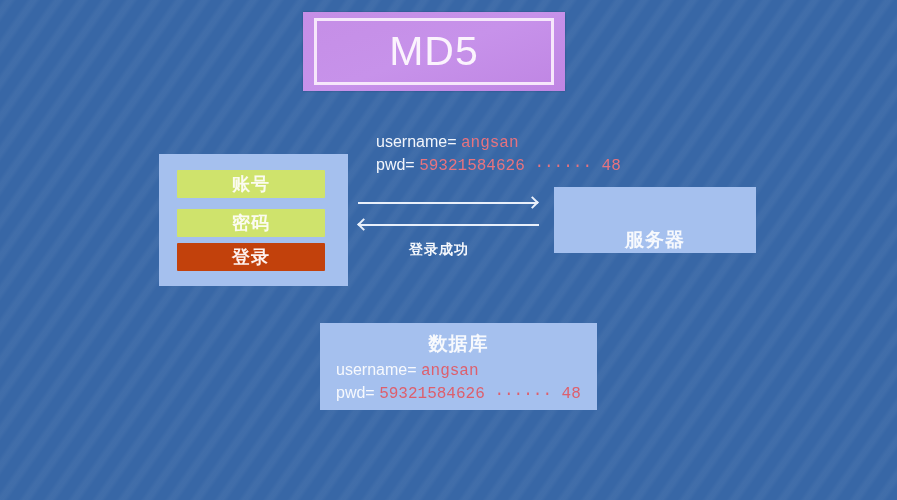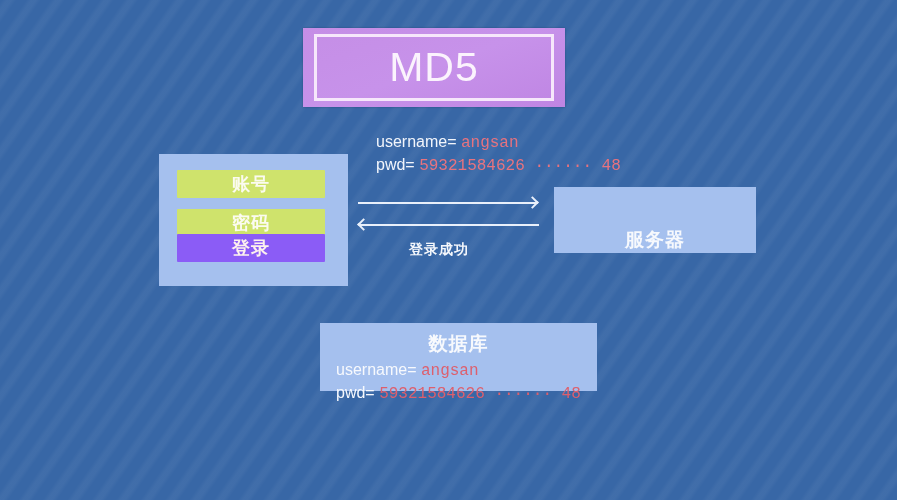--- a/index.html
+++ b/index.html
@@ -13,21 +13,21 @@
         rgba(255,255,255,0.00) 8px,
         rgba(255,255,255,0.045) 12px,
         rgba(255,255,255,0.045) 16px,
         rgba(0,0,0,0.00) 20px
       );
     }
     .abs { position: absolute; box-sizing: border-box; }
 
     
     .title-box {
-      left: 303px; top: 28px; width: 262px; height: 79px;
+      left: 303px; top: 12px; width: 262px; height: 79px;
       background: linear-gradient(160deg, #c58ee6 0%, #c792ea 50%, #bf85e3 100%);
       box-shadow: 0 0 2px rgba(0,0,0,0.25);
     }
     .title-inner {
       left: 11px; top: 6px; width: 240px; height: 67px;
       border: 3px solid #f6e7fb;
       display: flex; align-items: center; justify-content: center;
     }
     .title-text {
       color: #fbf3fd; font-size: 41px; font-weight: 400; letter-spacing: 1px;
@@ -46,21 +46,21 @@
       background: #a5c0ee;
     }
     .field {
       left: 18px; width: 148px; height: 28px;
       display: flex; align-items: center; justify-content: center;
       color: #fbfbf0; font-size: 18px; font-weight: bold; letter-spacing: 1px;
       border-radius: 1px;
     }
     .field.account { top: 16px; background: #cfe36c; }
     .field.password { top: 55px; background: #cfe36c; }
-    .field.login { top: 80px; background: #8b5cf6; color: #fdf1ee; }
+    .field.login { top: 89px; background: #c2410c; color: #fdf1ee; }
 
     
     .arrow-line { height: 2px; background: #e9f0fb; }
     .arrow-right { left: 358px; top: 202px; width: 180px; }
     .arrow-left { left: 359px; top: 224px; width: 180px; }
     .head-r, .head-l {
       width: 9px; height: 9px; border-top: 2px solid #e9f0fb;
     }
     .head-r { left: 528px; top: 198px; border-right: 2px solid #e9f0fb; transform: rotate(45deg); }
     .head-l { left: 359px; top: 220px; border-left: 2px solid #e9f0fb; transform: rotate(-45deg); }
@@ -72,21 +72,21 @@
     
     .server {
       left: 554px; top: 187px; width: 202px; height: 66px;
       background: #a5c0ee;
       display: flex; align-items: flex-end; justify-content: center;
       color: #f7f9fd; font-size: 19px; font-weight: bold; letter-spacing: 1px;
     }
 
     
     .db {
-      left: 320px; top: 323px; width: 277px; height: 68px;
+      left: 320px; top: 323px; width: 277px; height: 87px;
       background: #a5c0ee;
     }
     .db-title {
       position: absolute; left: 0; top: 8px; width: 100%; text-align: center;
       color: #f7f9fd; font-size: 19px; font-weight: bold; letter-spacing: 1px;
     }
     .db-lines {
       position: absolute; left: 16px; top: 36px;
       color: #f7f9fd; font-size: 16px; line-height: 22px;
     }

